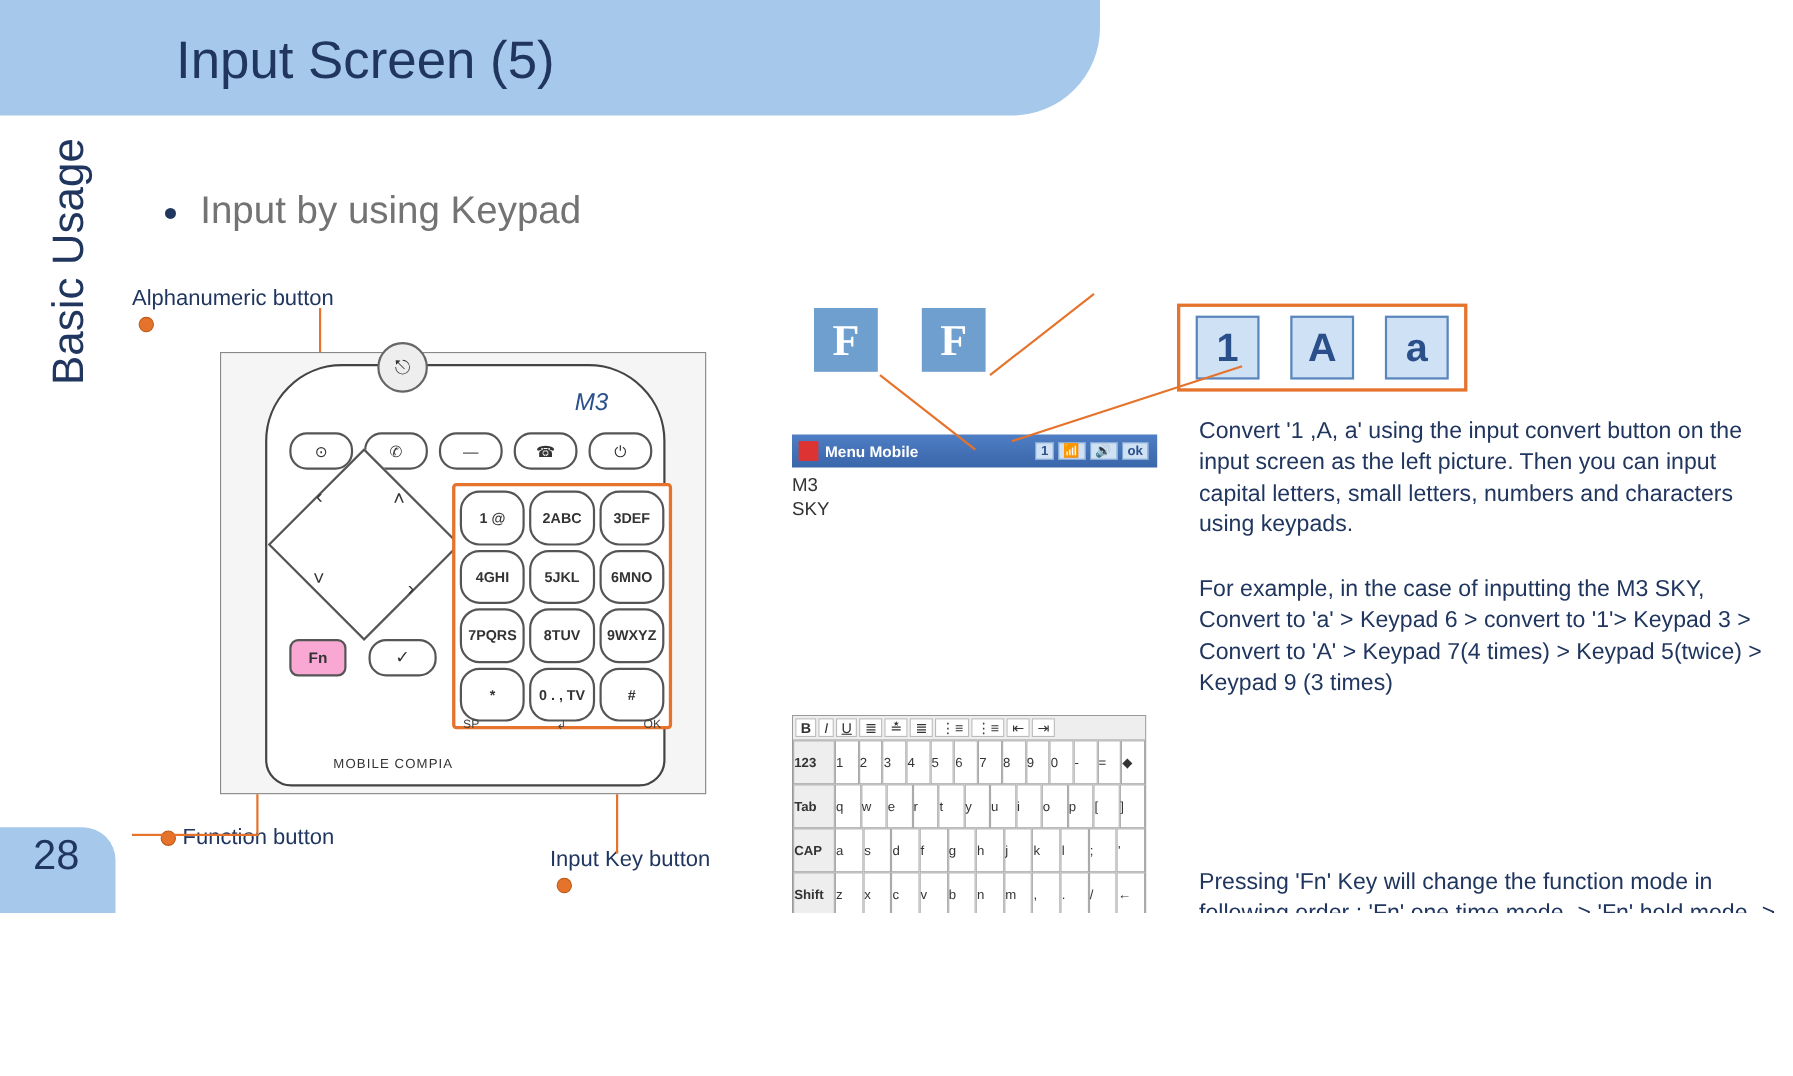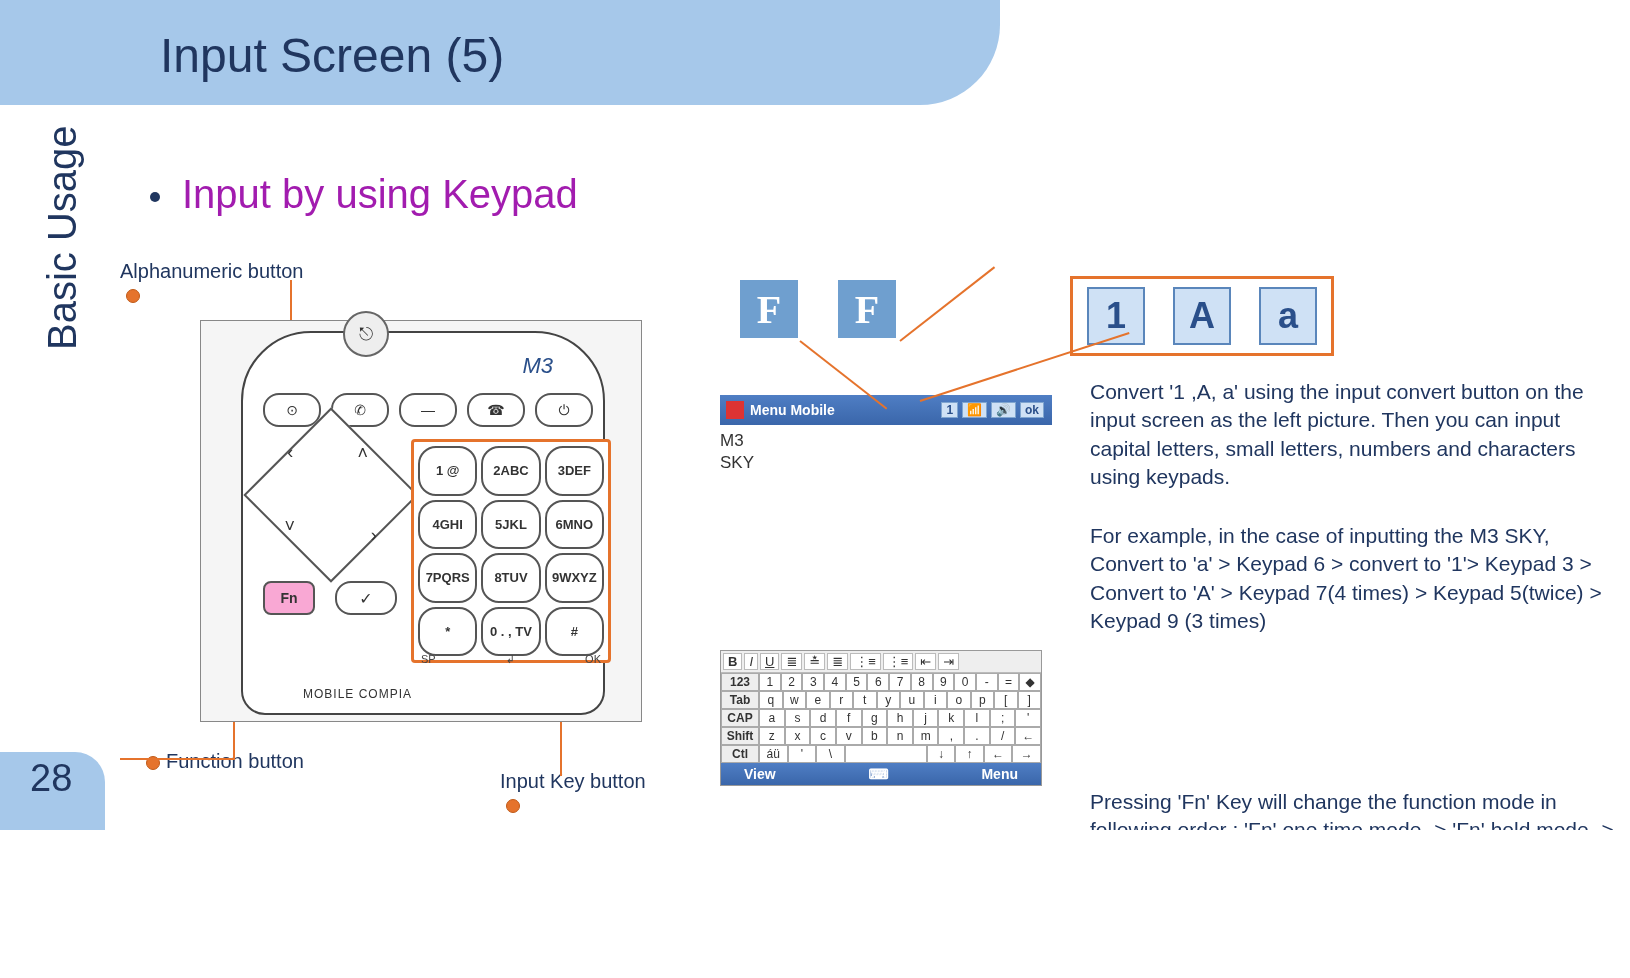--- a/index.html
+++ b/index.html
@@ -6,21 +6,21 @@
   .page{position:relative;width:1630px;height:830px;overflow:hidden}
   
   .header-band{position:absolute;left:0;top:0;height:105px;width:1000px;background:#a6c8ea;border-bottom-right-radius:80px}
   .header-title{position:absolute;left:160px;top:28px;font-size:48px;color:#20365f;font-weight:400}
   
   .side-label{position:absolute;left:40px;top:350px;transform:rotate(-90deg);transform-origin:left top;font-size:40px;color:#20365f;font-weight:400;white-space:nowrap}
   
   .page-num{position:absolute;left:30px;bottom:30px;font-size:38px;color:#20365f;font-weight:400}
   .page-num-bg{position:absolute;left:0;bottom:0;width:105px;height:78px;background:#a6c8ea;border-top-right-radius:30px}
   
-  .bullet1{position:absolute;left:150px;top:172px;font-size:40px;color:#a21caf}
+  .bullet1{position:absolute;left:150px;top:172px;font-size:35px;color:#737373}
   .bullet1::before{content:"";display:inline-block;width:10px;height:10px;border-radius:50%;background:#20365f;margin-right:22px;vertical-align:middle}
   .bullet2{position:absolute;left:220px;top:222px;font-size:28px;color:#20365f}
   .bullet2::before{content:"–";margin-right:16px}
   
   .ann{position:absolute;font-size:20px;color:#20365f}
   .ann.a1{left:120px;top:260px}
   .ann.a2{left:140px;top:750px}
   .ann.a3{left:500px;top:770px}
   .ann-dot{display:inline-block;width:12px;height:12px;border-radius:50%;background:#e5732c;border:1px solid #c05a18;vertical-align:middle;margin:0 6px}
   
@@ -51,21 +51,21 @@
   .hline1{left:120px;top:758px;width:115px;height:2px}
   
   .shot{position:absolute;left:720px;top:395px;width:320px;height:30px;background:linear-gradient(#4f7ec4,#3a66aa);display:flex;align-items:center;font-size:14px;color:#fff;font-weight:700;padding:0 6px}
   .shot .flag{width:18px;height:18px;background:#d33;margin-right:6px}
   .shot .tag{background:#cfe1f5;color:#2a4f8a;border:1px solid #7fa5d0;padding:0 4px;margin:0 2px;font-size:12px}
   .shot-text{position:absolute;left:720px;top:430px;font-size:17px;color:#333;line-height:1.3}
   .kbd{position:absolute;left:720px;top:650px;width:320px;border:1px solid #999;font-size:13px}
   .kbd-tool{display:flex;gap:2px;background:#eee;border-bottom:1px solid #bbb;padding:2px}
   .kbd-tool span{border:1px solid #bbb;padding:0 4px;background:#fff}
   .kbd-row{display:flex}
-  .kbd-row span{border:1px solid #aaa;flex:1;text-align:center;background:#fff;font-size:12px;padding:1px 0}
+  .kbd-row span{border:1px solid #aaa;flex:1;text-align:left;background:#fff;font-size:12px;padding:12px 0}
   .kbd-row .lbl{flex:0 0 36px;background:#eee;font-weight:700}
   .kbd-bottom{display:flex;justify-content:space-between;background:linear-gradient(#4f7ec4,#3a66aa);color:#fff;font-size:14px;font-weight:700;padding:3px 23px}
   
   .ficon-wrap{position:absolute;left:740px;top:280px;display:flex;gap:40px}
   .ficon{width:58px;height:58px;background:#6f9fcf;color:#fff;font-size:40px;font-weight:700;display:flex;align-items:center;justify-content:center;font-family:serif}
   
   .mode-box{position:absolute;left:1070px;top:276px;border:3px solid #e5732c;padding:8px 14px;display:flex;gap:28px;background:#fff}
   .mode{width:54px;height:54px;background:#cfe1f5;border:2px solid #5a86bb;color:#2a4f8a;font-size:36px;font-weight:700;display:flex;align-items:center;justify-content:center}
   
   .para{position:absolute;left:1090px;width:530px;font-size:21px;color:#20365f;line-height:1.35}

